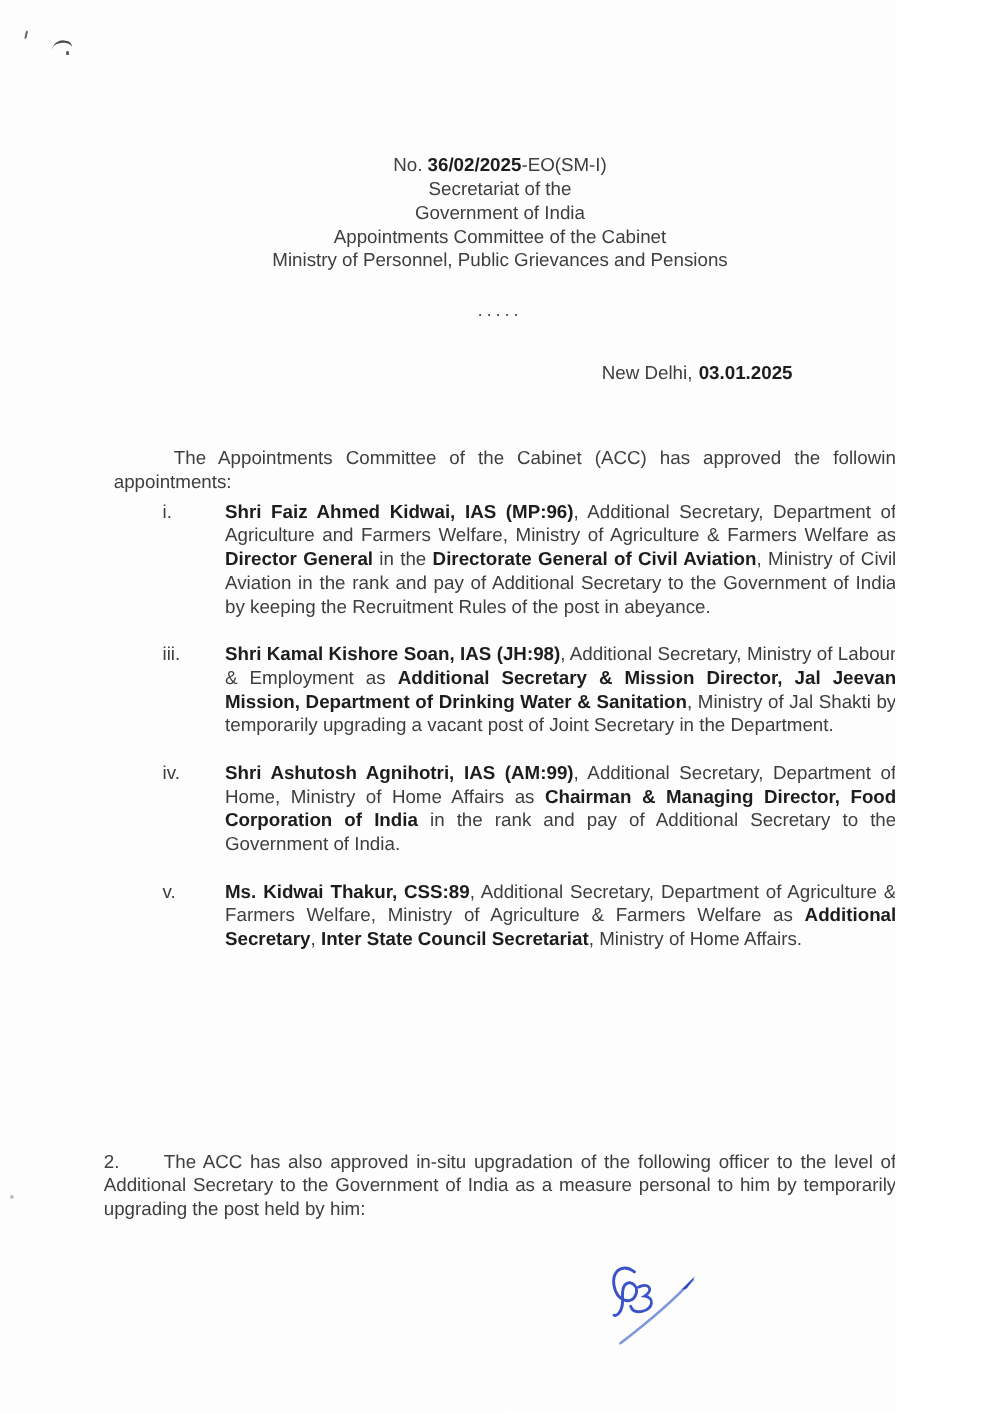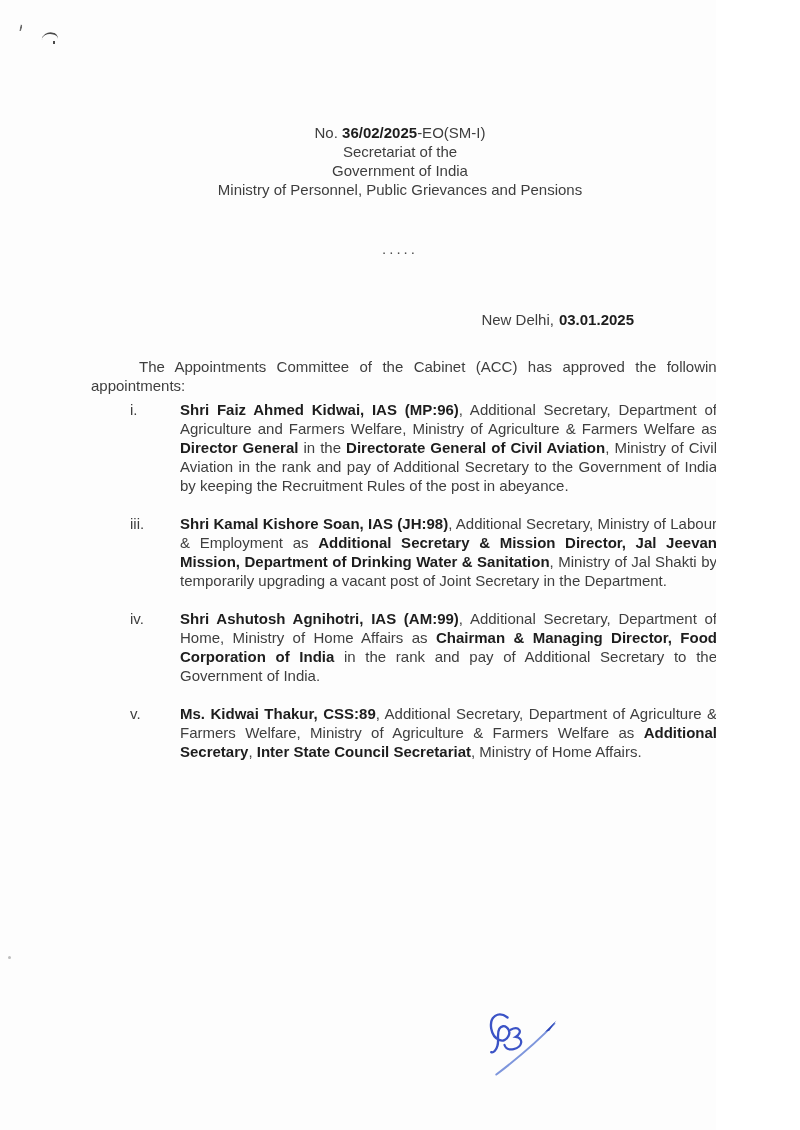--- a/index.html
+++ b/index.html
@@ -6,21 +6,21 @@
   .page {
     position:relative; width:716px; height:1130px; overflow:hidden;
     background:#fdfdfd;
     font-family:"Liberation Sans","DejaVu Sans",sans-serif;
     font-size:15px; line-height:19px; color:#3e3e3e;
   }
   .b { font-weight:bold; color:#1d1d1d; }
   .header { position:absolute; top:123px; left:0; width:800px; text-align:center; }
   .hline { white-space:nowrap; }
   .dots { position:absolute; top:239px; left:0; width:800px; text-align:center; letter-spacing:3px; color:#4d4d4d; }
-  .dateline { position:absolute; top:289px; right:82px; white-space:nowrap;margin-top:21px; }
+  .dateline { position:absolute; top:289px; right:82px; white-space:nowrap; }
   .dateline .place { margin-right:5px; }
   .intro { position:absolute; top:349px; left:83px; width:634px; margin:8px; text-align:justify; text-indent:48px; }
   .list { position:absolute; top:400px; left:130px; width:587px; }
   .item { display:flex; margin-bottom:19px; }
   .numeral { flex:0 0 50px; width:50px; }
   .itext { width:537px; text-align:justify; }
   .para2 { position:absolute; top:920px; left:83px; width:634px; margin:0; text-align:justify; }
   .pnum { display:inline-block; width:48px; }
   .sig { position:absolute; left:477px; top:1008px; width:112px; height:74px; }
   .artifact { position:absolute; }
@@ -36,20 +36,21 @@
 
   <div class="artifact a1"></div>
   <div class="artifact a2"></div>
   <div class="artifact a3"></div>
   <div class="artifact a4"></div>
 
   <div class="header">
       <div class="hline"><span>No. </span><span class="b">36/02/2025</span><span>-EO(SM-I)</span></div>
       <div class="hline"><span>Secretariat of the</span></div>
       <div class="hline"><span>Government of India</span></div>
+      <div class="hline"><span>Appointments Committee of the Cabinet</span></div>
       <div class="hline"><span>Ministry of Personnel, Public Grievances and Pensions</span></div>
     </div>
 
   <div class="dots">.....</div>
 
   <div class="dateline">
     <span class="place">New Delhi,</span><span class="b">03.01.2025</span>
   </div>
 
   <p class="intro">The Appointments Committee of the Cabinet (ACC) has approved the following appointments:</p>
@@ -66,20 +67,23 @@
       <div class="item">
         <div class="numeral">iv.</div>
         <div class="itext"><span class="b">Shri Ashutosh Agnihotri, IAS (AM:99)</span><span>, Additional Secretary, Department of Home, Ministry of Home Affairs as </span><span class="b">Chairman &amp; Managing Director, Food Corporation of India</span><span> in the rank and pay of Additional Secretary to the Government of India.</span></div>
       </div>
       <div class="item">
         <div class="numeral">v.</div>
         <div class="itext"><span class="b">Ms. Kidwai Thakur, CSS:89</span><span>, Additional Secretary, Department of Agriculture &amp; Farmers Welfare, Ministry of Agriculture &amp; Farmers Welfare as </span><span class="b">Additional Secretary</span><span>, </span><span class="b">Inter State Council Secretariat</span><span>, Ministry of Home Affairs.</span></div>
       </div>
     </div>
 
+  <p class="para2">
+    <span class="pnum">2.</span><span>The ACC has also approved in-situ upgradation of the following officer to the level of Additional Secretary to the Government of India as a measure personal to him by temporarily upgrading the post held by him:</span>
+  </p>
 
   <svg class="sig" viewBox="0 0 110 72" xmlns="http://www.w3.org/2000/svg">
     <path d="M30 9 C21 2 12 8 14 20 C16 31 27 36 31 27 C34 20 26 14 22 20 C19 25 22 31 20 37 C19 41 16 44 14 43" fill="none" stroke="#3b53c6" stroke-width="2.3" stroke-linecap="round"></path>
     <path d="M33 21 C41 17 46 23 38 28 C46 29 45 38 36 40 C31 41 28 39 27 36" fill="none" stroke="#3b53c6" stroke-width="2.2" stroke-linecap="round"></path>
     <path d="M19 65 C36 52 60 32 76 15" fill="none" stroke="#7e96dc" stroke-width="2" stroke-linecap="round"></path>
     <path d="M67 23 L78 12 L71 22 Z" fill="#2d46b8"></path>
   </svg>
 
 </div>
 

